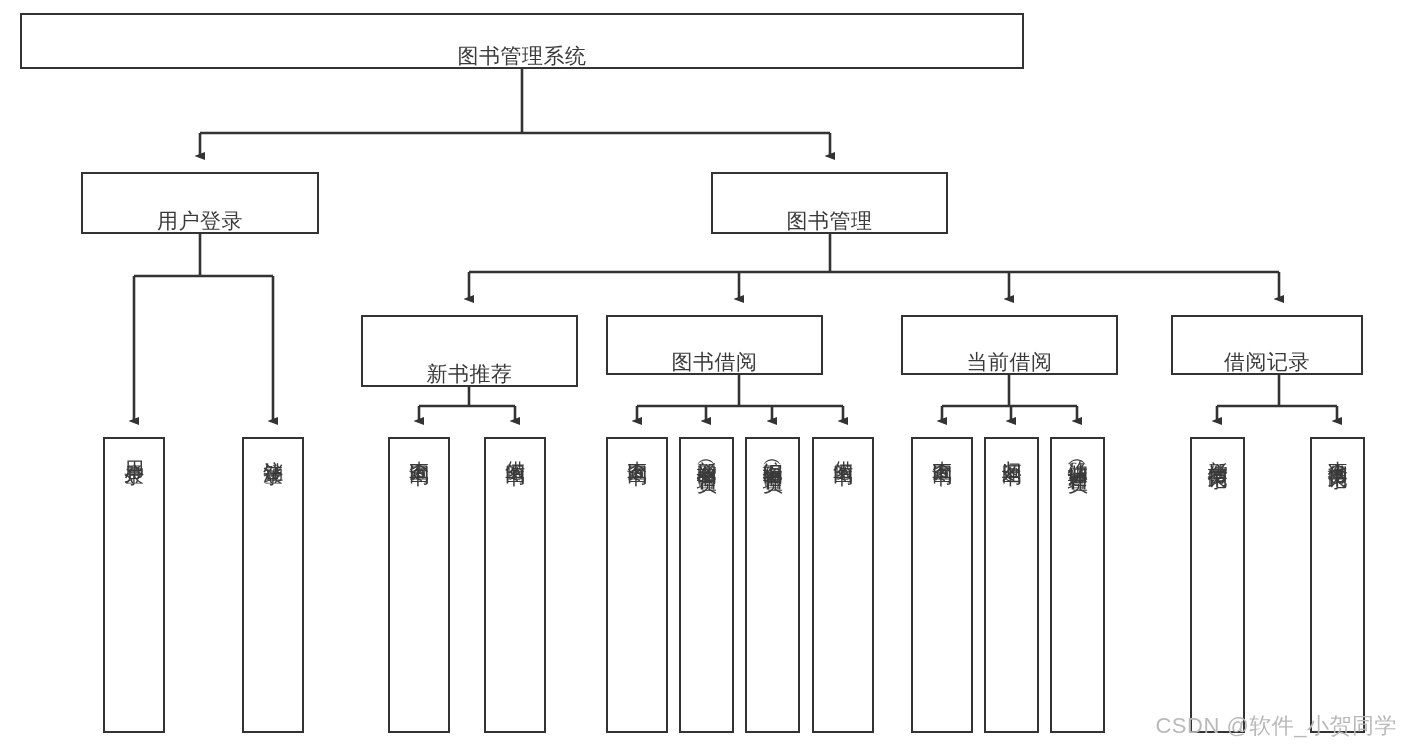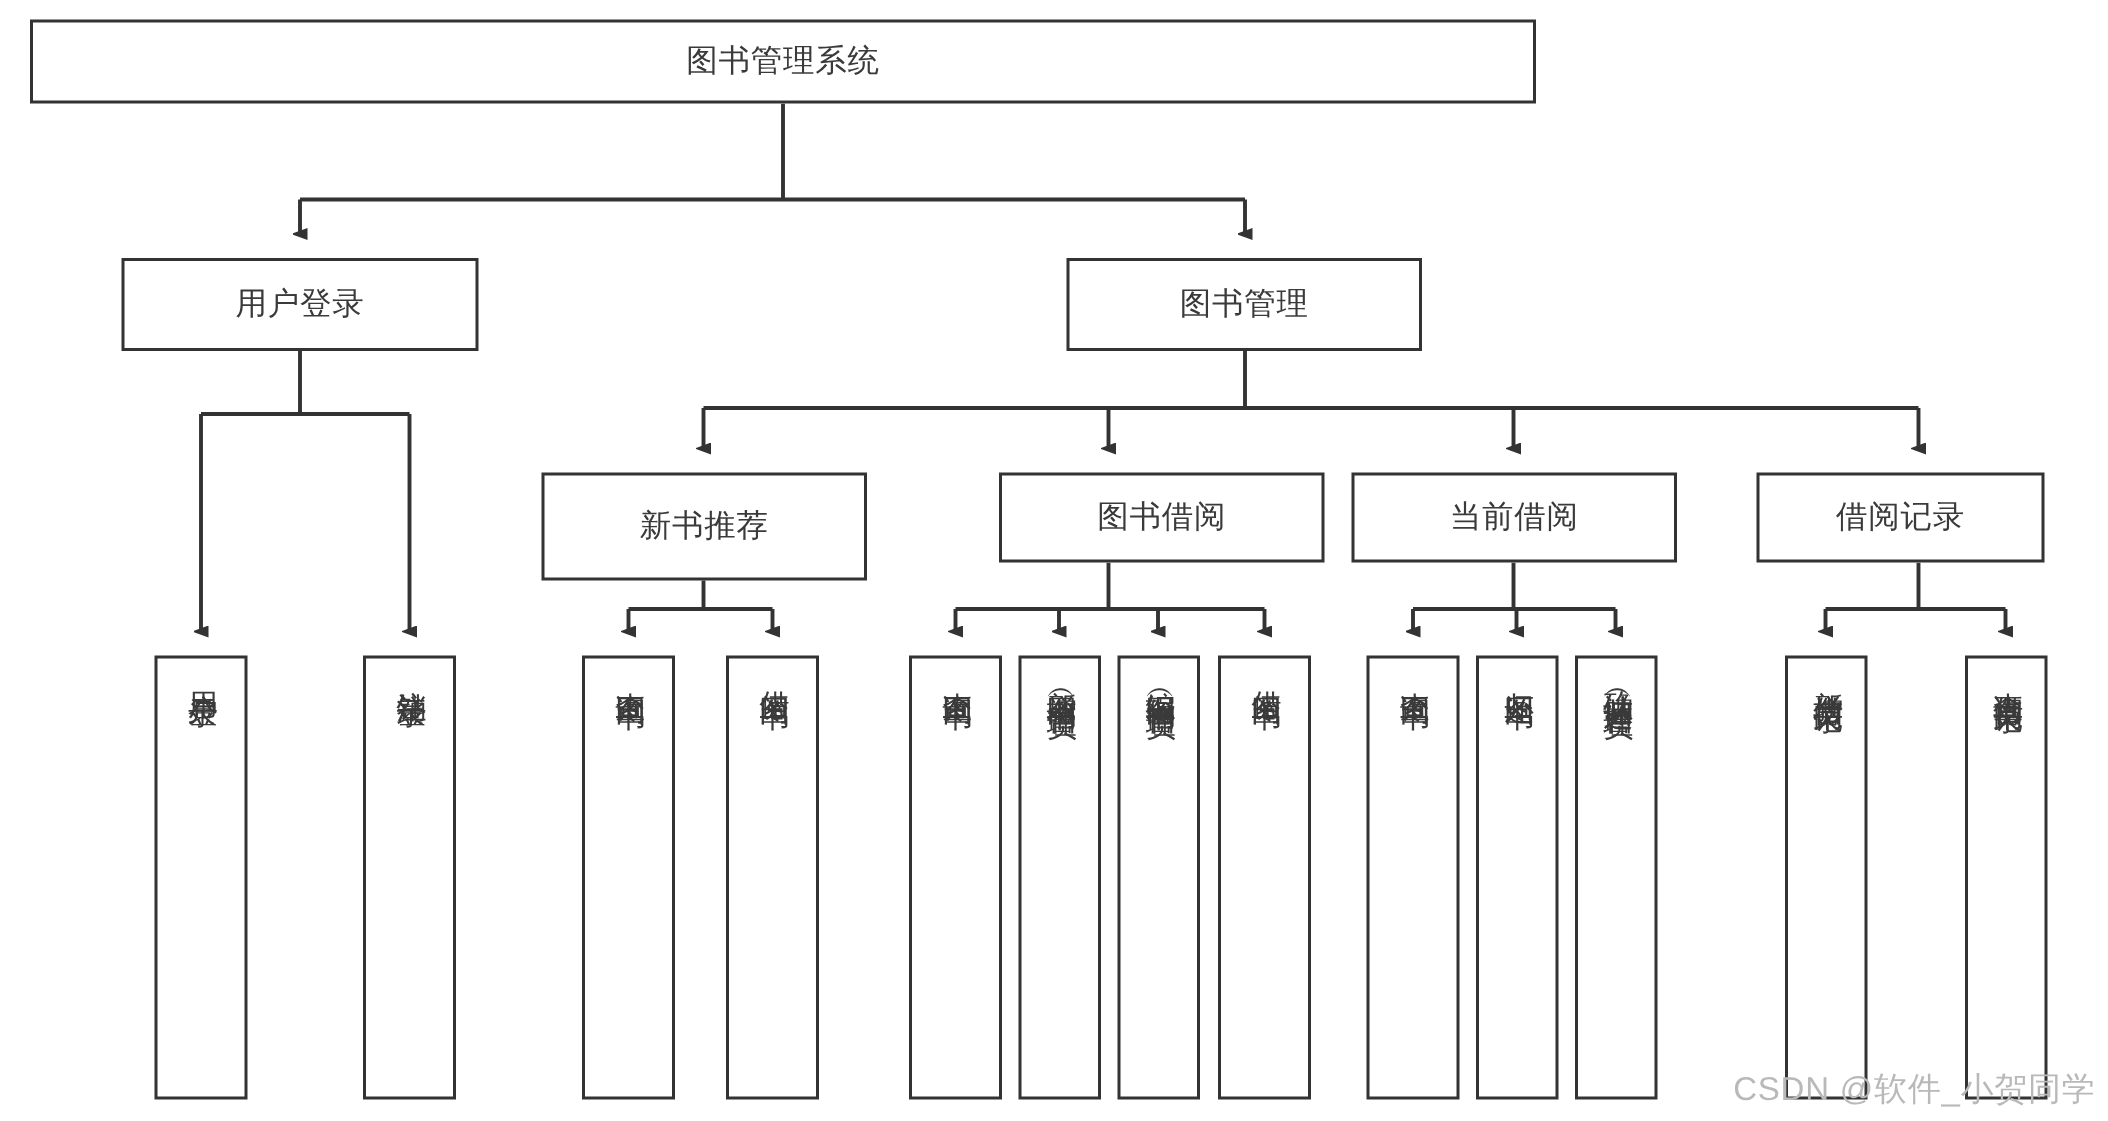--- a/index.html
+++ b/index.html
@@ -28,21 +28,21 @@
     width: 1405px;
     height: 747px;
     display: block;
   }
   .node-box {
     position: absolute;
     box-sizing: border-box;
     border: 2.5px solid #333333;
     background: #ffffff;
     display: flex;
-    align-items: center;
+    align-items: flex-end;
     justify-content: center;
     color: #3b3b3b;
   }
   .node-label-h {
     font-size: 21px;
     line-height: 1.1;
     letter-spacing: 0.5px;
     white-space: nowrap;
     color: #3a3a3a;
   }
@@ -152,21 +152,21 @@
   <div class="node-box" style="left:81px; top:172px; width:238px; height:62px;">
     <span class="node-label-h">用户登录</span>
   </div>
   <div class="node-box" style="left:711px; top:172px; width:237px; height:62px;">
     <span class="node-label-h">图书管理</span>
   </div>
 
   <div class="node-box" style="left:361px; top:315px; width:217px; height:72px;">
     <span class="node-label-h">新书推荐</span>
   </div>
-  <div class="node-box" style="left:666px; top:315px; width:217px; height:60px;">
+  <div class="node-box" style="left:606px; top:315px; width:217px; height:60px;">
     <span class="node-label-h">图书借阅</span>
   </div>
   <div class="node-box" style="left:901px; top:315px; width:217px; height:60px;">
     <span class="node-label-h">当前借阅</span>
   </div>
   <div class="node-box" style="left:1171px; top:315px; width:192px; height:60px;">
     <span class="node-label-h">借阅记录</span>
   </div>
 
   <div class="node-box leaf-box" style="left:103px; top:437px; width:62px; height:296px;">

